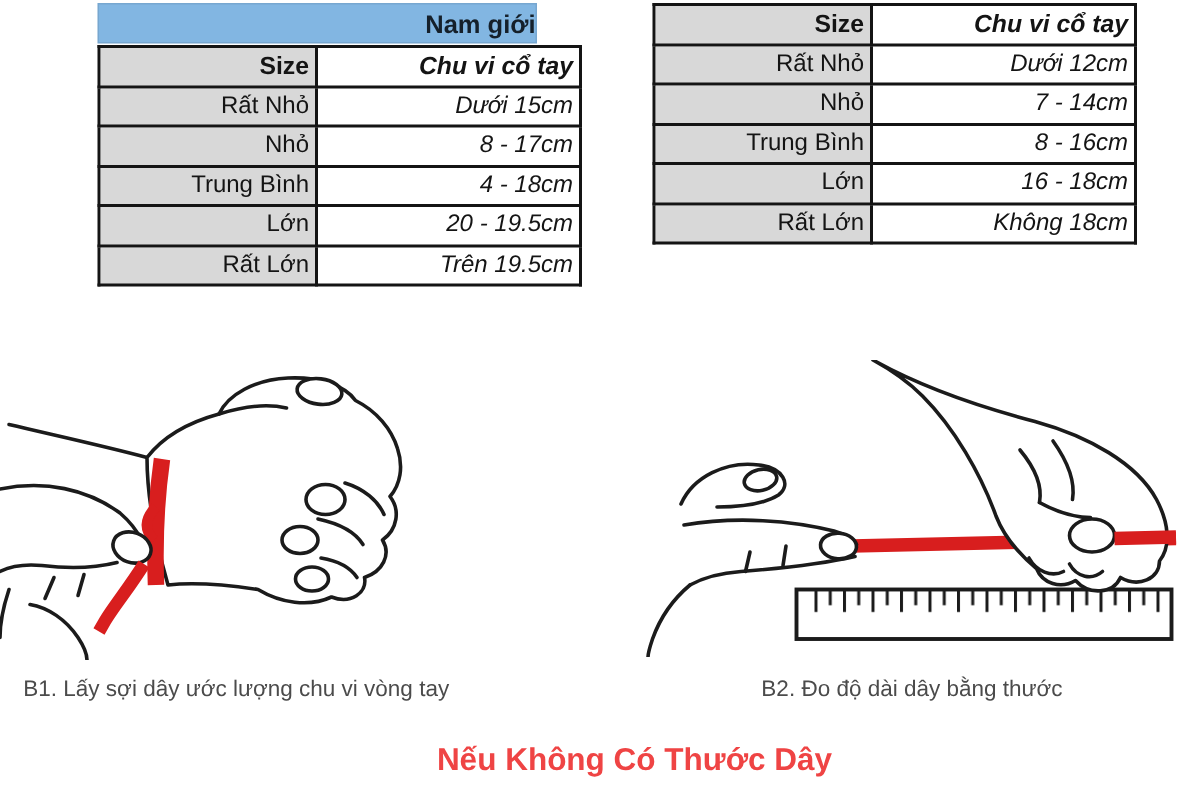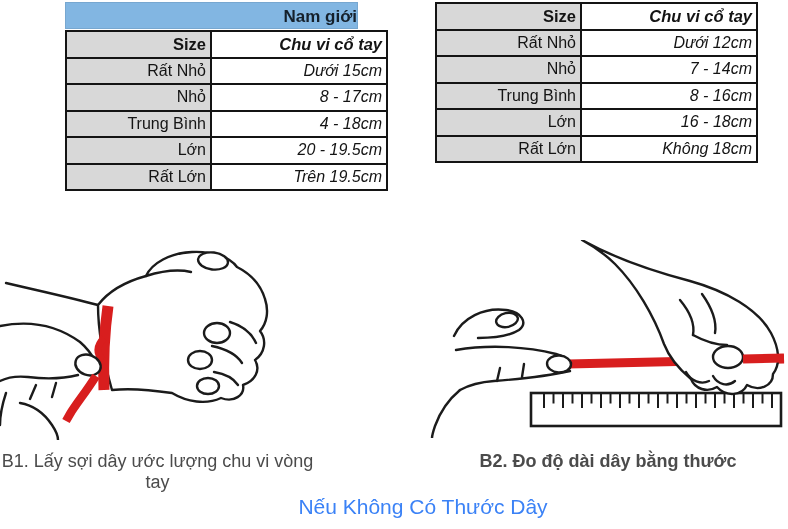--- a/index.html
+++ b/index.html
@@ -25,28 +25,28 @@
   table.sizes th{font-weight:bold;font-size:16.5px;}
   .col-size{width:131px;}
   .col-range{width:162px;}
   .size-cell{background:#d8d8d8;}
   .range-cell{background:#ffffff;font-style:italic;}
   
   .illus{position:absolute;width:390px;height:198px;}
   #illus-b1{left:0;top:242px;}
   #illus-b2{left:396px;top:240px;}
   .step-caption{
-    position:absolute;font-size:18px;color:#4b4b4b;text-align:center;
+    position:absolute;font-size:15px;color:#4b4b4b;text-align:center;
   }
   #caption-b1{left:0;top:451px;width:315px;}
-  #caption-b2{left:430px;top:451px;width:356px;font-weight:bold;}
+  #caption-b2{left:430px;top:451px;width:356px;}
   
   .footer-title{
     position:absolute;left:58px;top:495px;width:730px;text-align:center;
-    font-size:21px;color:#3b82f6;
+    font-size:21px;color:#ef4444;font-weight:bold;
   }
 </style>
 </head>
 <body>
 
 <div class="page">
 
   <div class="size-table men">
     <div class="table-title">Nam giới</div>
     <table class="sizes">

